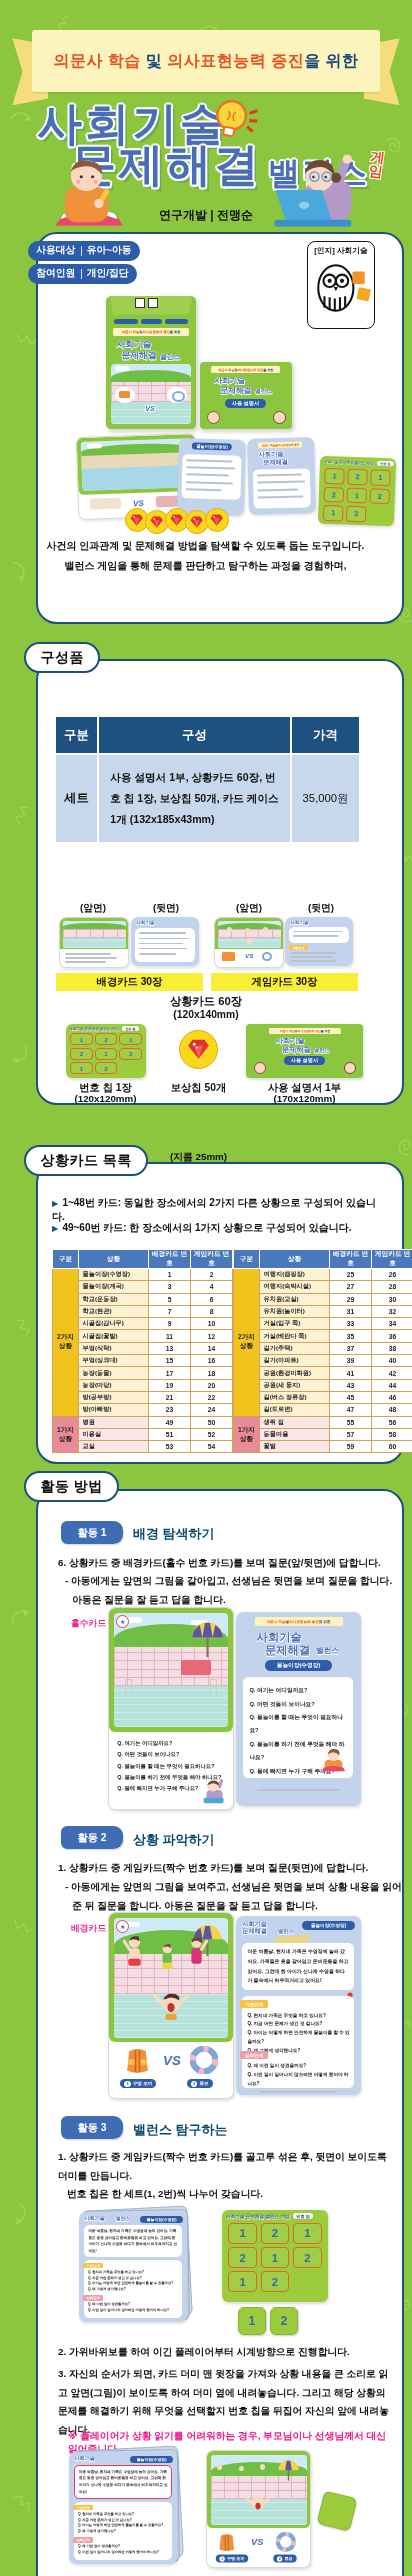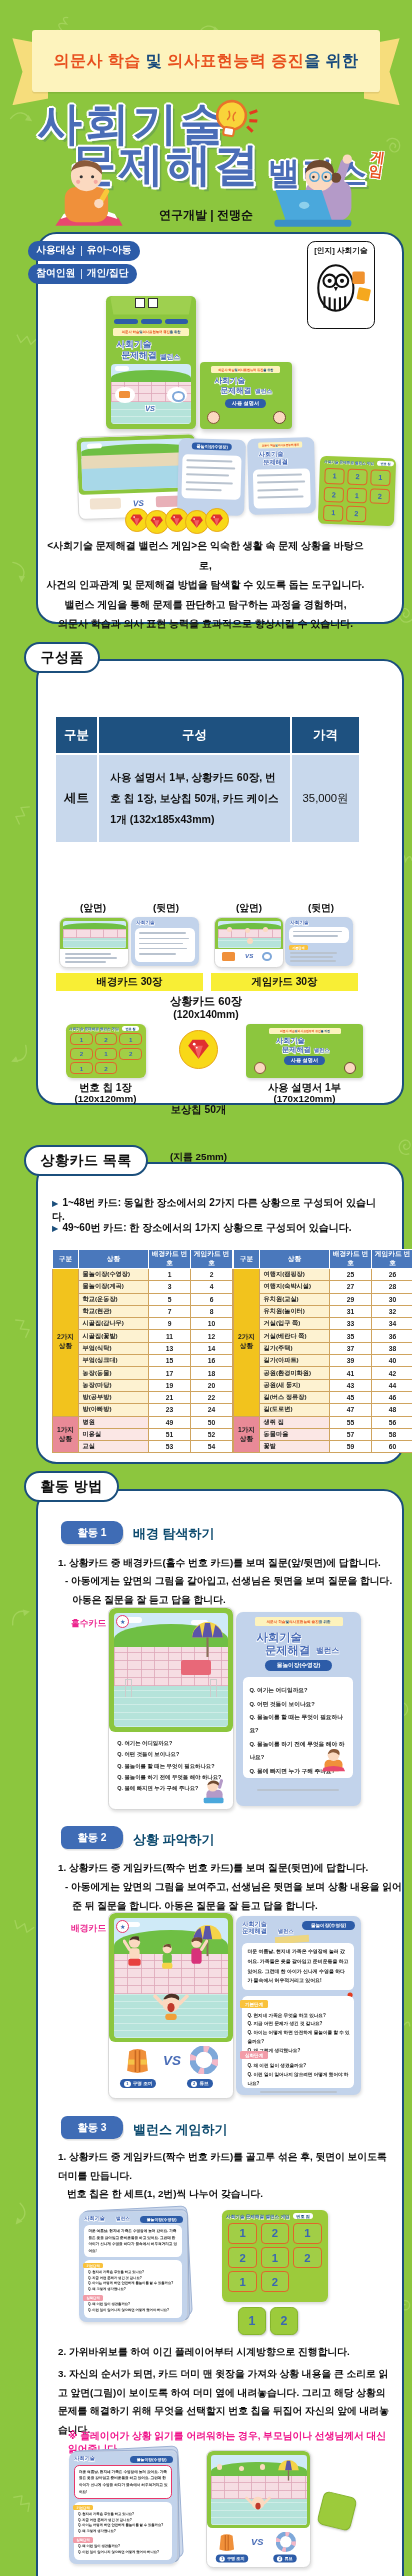--- a/index.html
+++ b/index.html
@@ -418,24 +418,22 @@
   </div>
 <div class="gem-token" style="left:205px;top:508px;width:21.6px;height:21.6px;">
     <svg width="13.4" height="12.4" viewBox="0 0 26 24">
       <polygon points="13,23 1,8 6,1 20,1 25,8" fill="#e03030"></polygon>
       <polygon points="13,23 8,8 18,8" fill="#f26060"></polygon>
       <circle cx="8" cy="6" r="1.6" fill="#fff"></circle>
     </svg>
   </div>
 
 <div class="abs" style="left:46px;top:536px;width:319px;">
-    <div class="desc-line">&lt;사회기술 문제해결 밸런스 게임&gt;은 익숙한 생활 속 문제 상황을 바탕으로,</div>
     <div class="desc-line">사건의 인과관계 및 문제해결 방법을 탐색할 수 있도록 돕는 도구입니다.</div>
     <div class="desc-line">밸런스 게임을 통해 문제를 판단하고 탐구하는 과정을 경험하며,</div>
-    <div class="desc-line">의문사 학습과 의사 표현 능력을 효과적으로 향상시킬 수 있습니다.</div>
   </div>
 
 <div class="panel" style="left:36px;top:659px;width:368px;height:446px;"></div>
 <div class="pill-heading" style="left:24px;top:642px;">구성품</div>
 
 <table class="price-table abs" style="left:54px;top:715px;">
   <thead>
       <tr>
     <th style="width:39px;">구분</th>
     <th>구성</th>
@@ -544,21 +542,21 @@
   <div class="abs bubble-sm" style="left:30px;top:12.4px;font-size:7.2px;">사회기술</div>
   <div class="abs bubble-sm" style="left:36px;top:20.6px;font-size:7.2px;">문제해결</div>
   <div class="abs bubble-sm" style="left:68px;top:23px;font-size:5.2px;">밸런스</div>
   <div class="tagpill" style="left:38px;top:32px;width:41px;height:8.8px;font-size:5.2px;line-height:8.8px;">사용 설명서</div>
   <div class="abs" style="left:8.2px;top:38px;width:10.3px;height:10.3px;background:#fbd9c0;border-radius:50%;border:1.5px solid #8a5a3a;"></div>
   <div class="abs" style="left:98px;top:38px;width:10.3px;height:10.3px;background:#fbd9c0;border-radius:50%;border:1.5px solid #6f4a30;"></div>
 </div>
 
 <div class="capline" style="left:54px;top:1081px;width:103px;font-size:10.3px;">번호 칩 1장</div>
 <div class="capline" style="left:54px;top:1093px;width:103px;font-size:9.8px;">(120x120mm)</div>
-<div class="capline" style="left:147px;top:1081px;width:103px;font-size:10.3px;margin-top:22px;">보상칩 50개</div>
+<div class="capline" style="left:147px;top:1081px;width:103px;font-size:10.3px;">보상칩 50개</div>
 <div class="capline" style="left:147px;top:1151px;width:103px;font-size:9.8px;">(지름 25mm)</div>
 <div class="capline" style="left:253px;top:1081px;width:103px;font-size:10.3px;">사용 설명서 1부</div>
 <div class="capline" style="left:253px;top:1093px;width:103px;font-size:9.8px;">(170x120mm)</div>
 
 <div class="panel" style="left:36px;top:1162px;width:368px;height:302px;"></div>
 <div class="pill-heading" style="left:24px;top:1145px;">상황카드 목록</div>
 
 <div class="bullet" style="left:52px;top:1196px;width:335px;"><span class="tri">▶</span><span>1~48번 카드: 동일한 장소에서의 2가지 다른 상황으로 구성되어 있습니다.</span></div>
 <div class="bullet" style="left:52px;top:1221px;width:335px;"><span class="tri">▶</span><span>49~60번 카드: 한 장소에서의 1가지 상황으로 구성되어 있습니다.</span></div>
 
@@ -743,21 +741,21 @@
         </tr>
       </tbody>
     </table>
   </div>
 
 <div class="panel" style="left:36px;top:1489px;width:368px;height:1321px;"></div>
 <div class="pill-heading" style="left:24px;top:1471px;">활동 방법</div>
 
 <div class="act-badge" style="left:61px;top:1521px;">활동 1</div>
 <div class="act-title" style="left:133px;top:1525px;">배경 탐색하기</div>
-<div class="step" style="left:58px;top:1554px;width:335px;">1. 상황카드 중 배경카드(홀수 번호 카드)를 보며 질문(앞/뒷면)에 답합니다.</div>
+<div class="step" style="left:58px;top:1554px;width:335px;">6. 상황카드 중 배경카드(홀수 번호 카드)를 보며 질문(앞/뒷면)에 답합니다.</div>
 <div class="step" style="left:65px;top:1572px;width:330px;text-indent:-7.2px;padding-left:7.2px;">- 아동에게는 앞면의 그림을 갈아입고, 선생님은 뒷면을 보며 질문을 합니다. 아동은 질문을 잘 듣고 답을 합니다.</div>
 
 <div class="figlabel" style="left:71px;top:1618px;">홀수카드</div>
 
 <div class="card-front" style="left:108px;top:1607px;width:124px;height:201px;">
   <div class="cf-frame" style="height:124px;border-radius:6.2px;"></div>
   <div class="scene" style="left:4.6px;top:4.6px;width:114px;height:114px;border-radius:4.1px;">
     <div class="sc-bush"></div>
       <div class="sc-deck"></div>
       <div class="sc-water"></div>
@@ -913,21 +911,21 @@
     <div class="stage-tag" style="left:-2.1px;top:55px;width:28px;height:8.2px;background:#f29ca8;font-size:4.6px;">심화단계</div>
     <div class="abs" style="left:5.2px;top:66px;width:103px;font-size:4.6px;line-height:8.8px;">
         <div class="q-line">Q. 왜 이런 일이 생겼을까요?</div>
         <div class="q-line">Q. 이런 일이 일어나지 않으려면 어떻게 했어야 하나요?</div>
       </div>
   </div>
   <div class="gray-line" style="left:24px;top:175px;width:77px;height:1.5px;"></div>
 </div>
 
 <div class="act-badge" style="left:61px;top:2116px;">활동 3</div>
-<div class="act-title" style="left:133px;top:2121px;">밸런스 게임하기</div>
+<div class="act-title" style="left:133px;top:2121px;">밸런스 탐구하는</div>
 <div class="step" style="left:58px;top:2148px;width:340px;">1. 상황카드 중 게임카드(짝수 번호 카드)를 골고루 섞은 후, 뒷면이 보이도록 더미를 만듭니다.</div>
 <div class="step" style="left:67px;top:2185px;width:330px;">번호 칩은 한 세트(1, 2번)씩 나누어 갖습니다.</div>
 
 <div class="abs" style="left:77px;top:2208px;width:121px;height:115px;">
   <div class="pile-layer" style="left:8.2px;top:0px;width:103px;height:108px;transform:rotate(-3deg);"></div>
   <div class="pile-layer" style="left:5.2px;top:2.1px;width:105px;height:109px;transform:rotate(-1deg);"></div>
   <div class="card-back" style="left:2.1px;top:4.1px;width:108px;height:110px;">
     <div class="abs bubble-sm" style="left:5.2px;top:3.1px;font-size:5.2px;">사회기술</div>
     <div class="abs bubble-sm" style="left:37px;top:4.1px;font-size:4.6px;">밸런스</div>
     <div class="tagpill" style="left:61px;top:3.6px;width:43px;height:7.2px;font-size:3.9px;line-height:7.2px;">물놀이장(수영장)</div>

